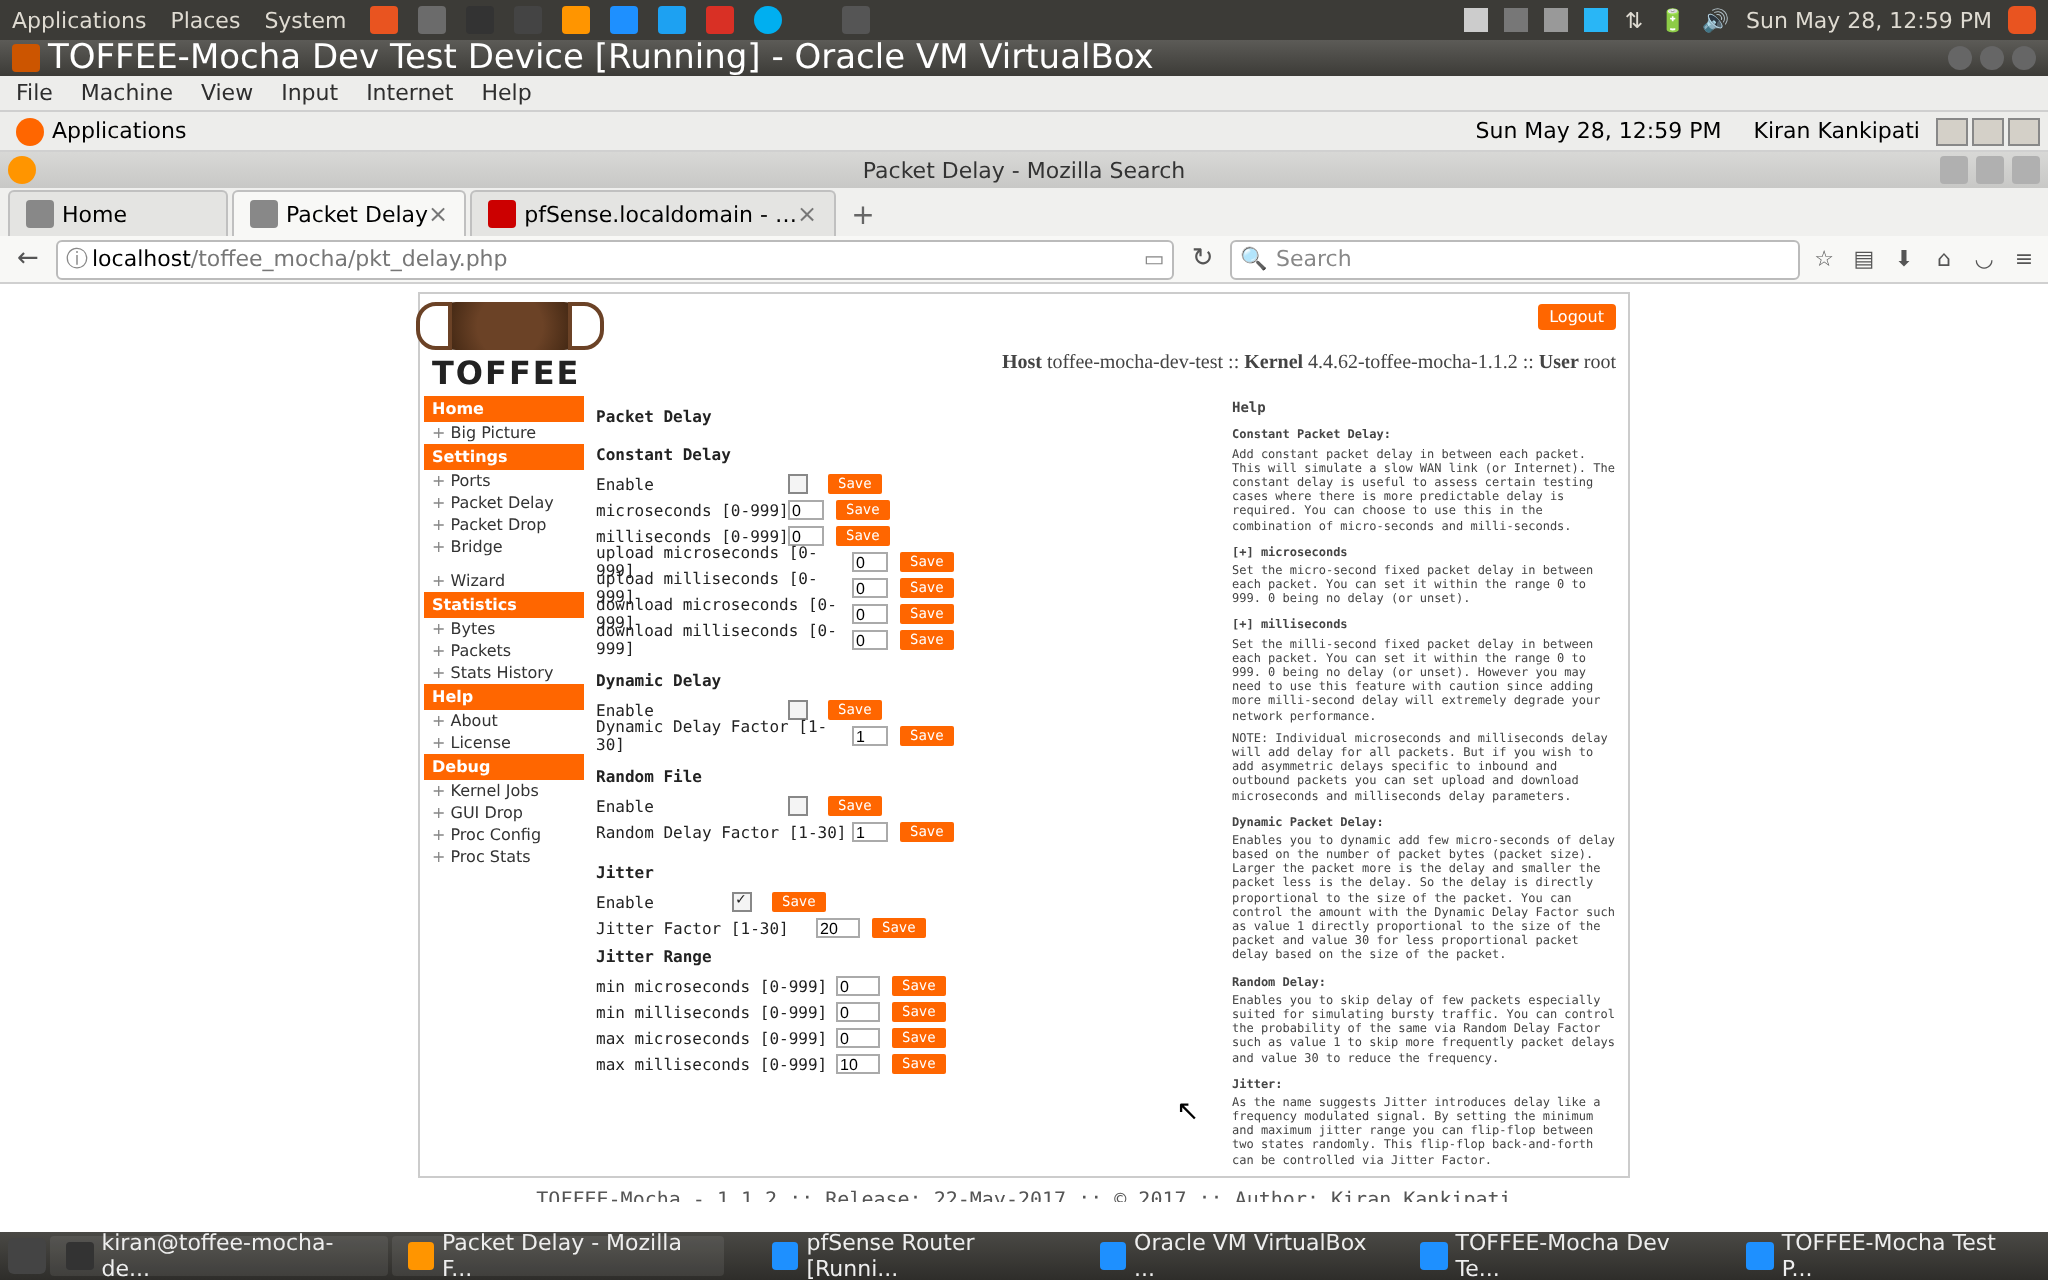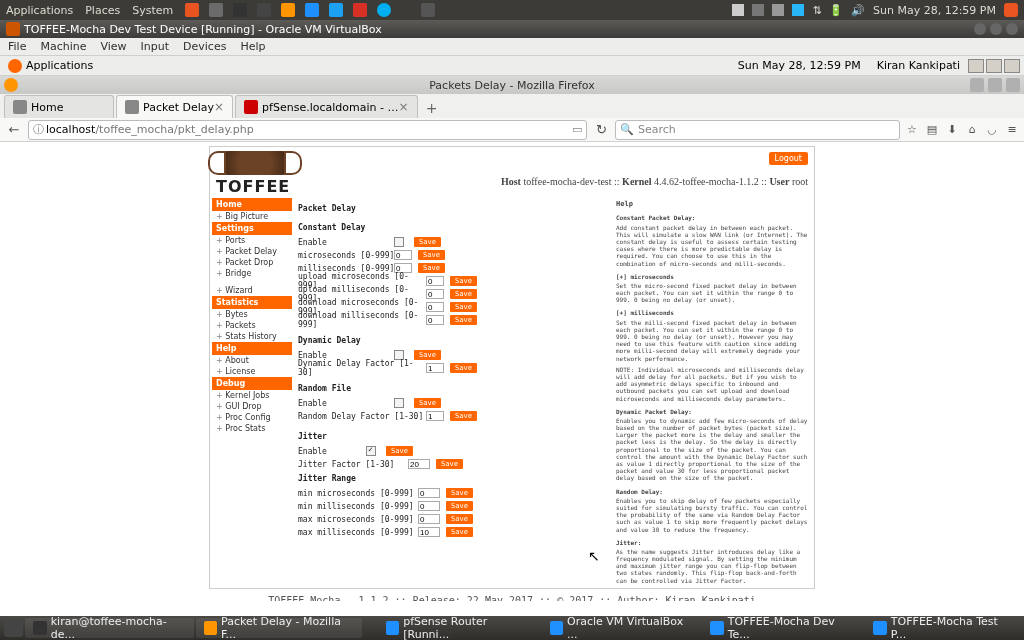--- a/index.html
+++ b/index.html
@@ -8,21 +8,21 @@
 
 .gnome-panel { height: 20px; background: #3c3b37; color: #dfdbd2; display: flex; align-items: center; padding: 0 6px; font-size: 11px; }
 .gnome-panel .menus { display: flex; gap: 12px; }
 .gnome-panel .menus span { cursor: default; }
 .gnome-panel .tray-icons { display: flex; gap: 10px; margin-left: 12px; align-items: center; }
 .gnome-panel .tray-icons .ic { width: 14px; height: 14px; background: #888; border-radius: 2px; }
 .gnome-panel .spacer { flex: 1; }
 .gnome-panel .right { display: flex; gap: 8px; align-items: center; }
 
 
-.vbox-title { height: 18px; background: linear-gradient(#5c5b57,#3c3b37); color: #fff; display: flex; align-items: center; padding: 0 6px; font-size: 11px; }
+.vbox-title { height: 18px; background: linear-gradient(#5c5b57,#3c3b37); color: #fff; display: flex; align-items: center; padding: 0 6px; font-size: 17px; }
 .vbox-title .ic { width: 14px; height: 14px; background: #cc5500; border-radius: 2px; margin-right: 4px; }
 .vbox-title .win-btns { margin-left: auto; display: flex; gap: 4px; }
 .vbox-title .wb { width: 12px; height: 12px; border-radius: 6px; background: #666; }
 
 .vbox-menu { height: 18px; background: #ededeb; display: flex; align-items: center; gap: 14px; padding: 0 8px; font-size: 11px; color: #2e2e2e; border-bottom: 1px solid #cfcfcf; }
 
 
 .guest-bar { height: 20px; background: #ededeb; display: flex; align-items: center; padding: 0 4px; border-bottom: 1px solid #d0d0d0; font-size: 11px; }
 .guest-bar .apps { display: flex; align-items: center; gap: 4px; padding: 2px 4px; }
 .guest-bar .apps .ic { width: 14px; height: 14px; background: #ff6600; border-radius: 7px; }
@@ -148,21 +148,21 @@
     <div class="wb"></div>
     <div class="wb"></div>
     <div class="wb"></div>
   </div>
 </div>
 <div class="vbox-menu">
   <span>File</span>
   <span>Machine</span>
   <span>View</span>
   <span>Input</span>
-  <span>Devices</span>
+  <span>Internet</span>
   <span>Help</span>
 </div>
 
 <div class="guest-bar">
   <div class="apps">
     <div class="ic"></div>
     <span>Applications</span>
   </div>
   <div class="spacer"></div>
   <span class="user">Sun May 28, 12:59 PM</span>
@@ -170,21 +170,21 @@
   <div class="win-btns">
     <div class="wb"></div>
     <div class="wb"></div>
     <div class="wb"></div>
   </div>
 </div>
 
 <div class="ff-win">
   <div class="ff-title">
     <div class="ic"></div>
-    <span>Packets Delay - Mozilla Firefox</span>
+    <span>Packet Delay - Mozilla Search</span>
     <div class="win-btns">
       <div class="wb"></div>
       <div class="wb"></div>
       <div class="wb"></div>
     </div>
   </div>
   <div class="ff-tabs">
     <div class="ff-tab inactive">
       <div class="fav" style="background:#888"></div>
       <span>Home</span>

